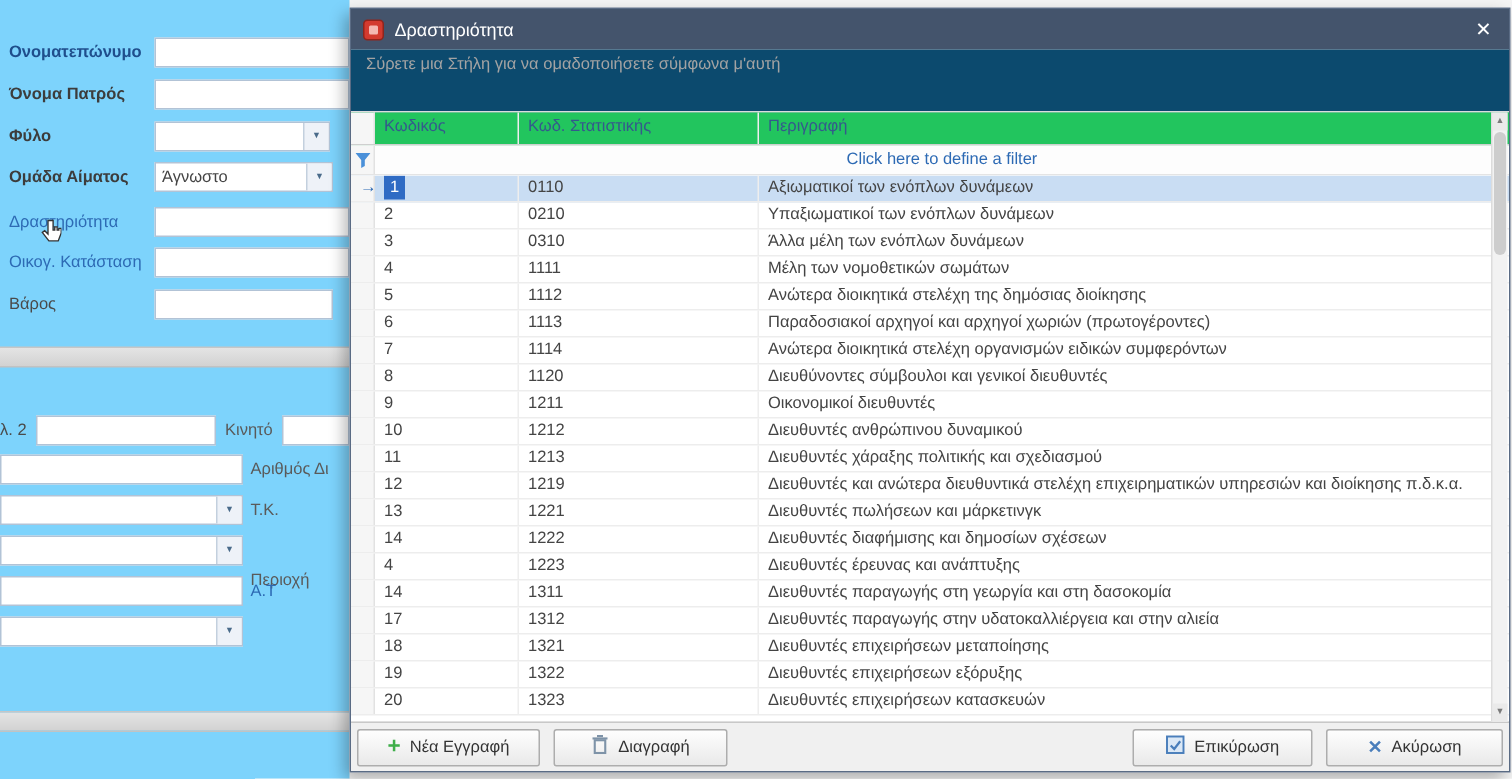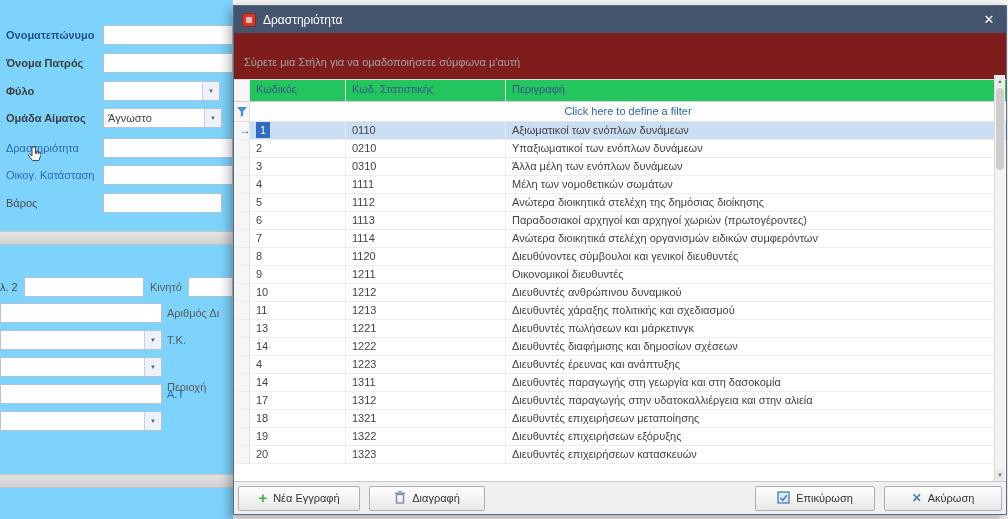--- a/index.html
+++ b/index.html
@@ -28,21 +28,21 @@
   .modal { position:absolute; left:233px; top:5px; width:774px; height:510px; background:#fff;
            border:1px solid #5a6b84; box-shadow:-4px 4px 10px rgba(0,0,0,.3);
            display:flex; flex-direction:column; z-index:10; }
   .titlebar { height:27px; background:#44546c; display:flex; align-items:center; padding:0 8px; flex:0 0 auto; }
   .appicon { width:14px; height:14px; border-radius:3px; background:#d33a2f; border:1px solid #8f241c; margin-right:7px;
              display:inline-block; position:relative; }
   .appicon::after { content:""; position:absolute; left:3px; top:3px; width:6px; height:6px; background:#f4b8b2; border-radius:1px; }
   .dlg-title { color:#fff; font-size:12px; }
   .close-btn { margin-left:auto; color:#fff; font-size:13px; width:18px; text-align:center; cursor:default; }
 
-  .group-panel { height:42px; background:#7f1d1d; border-bottom:1px solid #dcdcdc; padding:23px 10px; color:#a3a3a3; flex:0 0 auto; }
+  .group-panel { height:42px; background:#0c4a6e; border-bottom:1px solid #dcdcdc; padding:4px 10px; color:#a3a3a3; flex:0 0 auto; }
 
   .ghead { display:flex; height:22px; background:#22c55e; border-bottom:1px solid #cfcfcf; color:#35598c; flex:0 0 auto; }
   .gc { padding:3px 6px; white-space:nowrap; overflow:hidden; }
   .gut { flex:0 0 16px; padding:2px 2px; background:#f6f6f6; border-right:1px solid #e2e2e2; text-align:center; }
   .c1 { flex:0 0 96px; border-right:1px solid #eee; }
   .c2 { flex:0 0 160px; border-right:1px solid #eee; }
   .c3 { flex:1; }
 
   .filter-row { display:flex; height:20px; border-bottom:1px solid #e4e4e4; background:#fdfdfd; flex:0 0 auto; }
   .filter-text { flex:1; text-align:center; color:#2d6ab4; line-height:19px; }
@@ -227,20 +227,26 @@
           <div class="gc gut"></div>
           <div class="gc c1">10</div>
           <div class="gc c2">1212</div>
           <div class="gc c3">Διευθυντές ανθρώπινου δυναμικού</div>
         </div>
         <div class="grow">
           <div class="gc gut"></div>
           <div class="gc c1">11</div>
           <div class="gc c2">1213</div>
           <div class="gc c3">Διευθυντές χάραξης πολιτικής και σχεδιασμού</div>
+        </div>
+        <div class="grow">
+          <div class="gc gut"></div>
+          <div class="gc c1">12</div>
+          <div class="gc c2">1219</div>
+          <div class="gc c3">Διευθυντές και ανώτερα διευθυντικά στελέχη επιχειρηματικών υπηρεσιών και διοίκησης π.δ.κ.α.</div>
         </div>
         <div class="grow">
           <div class="gc gut"></div>
           <div class="gc c1">13</div>
           <div class="gc c2">1221</div>
           <div class="gc c3">Διευθυντές πωλήσεων και μάρκετινγκ</div>
         </div>
         <div class="grow">
           <div class="gc gut"></div>
           <div class="gc c1">14</div>

